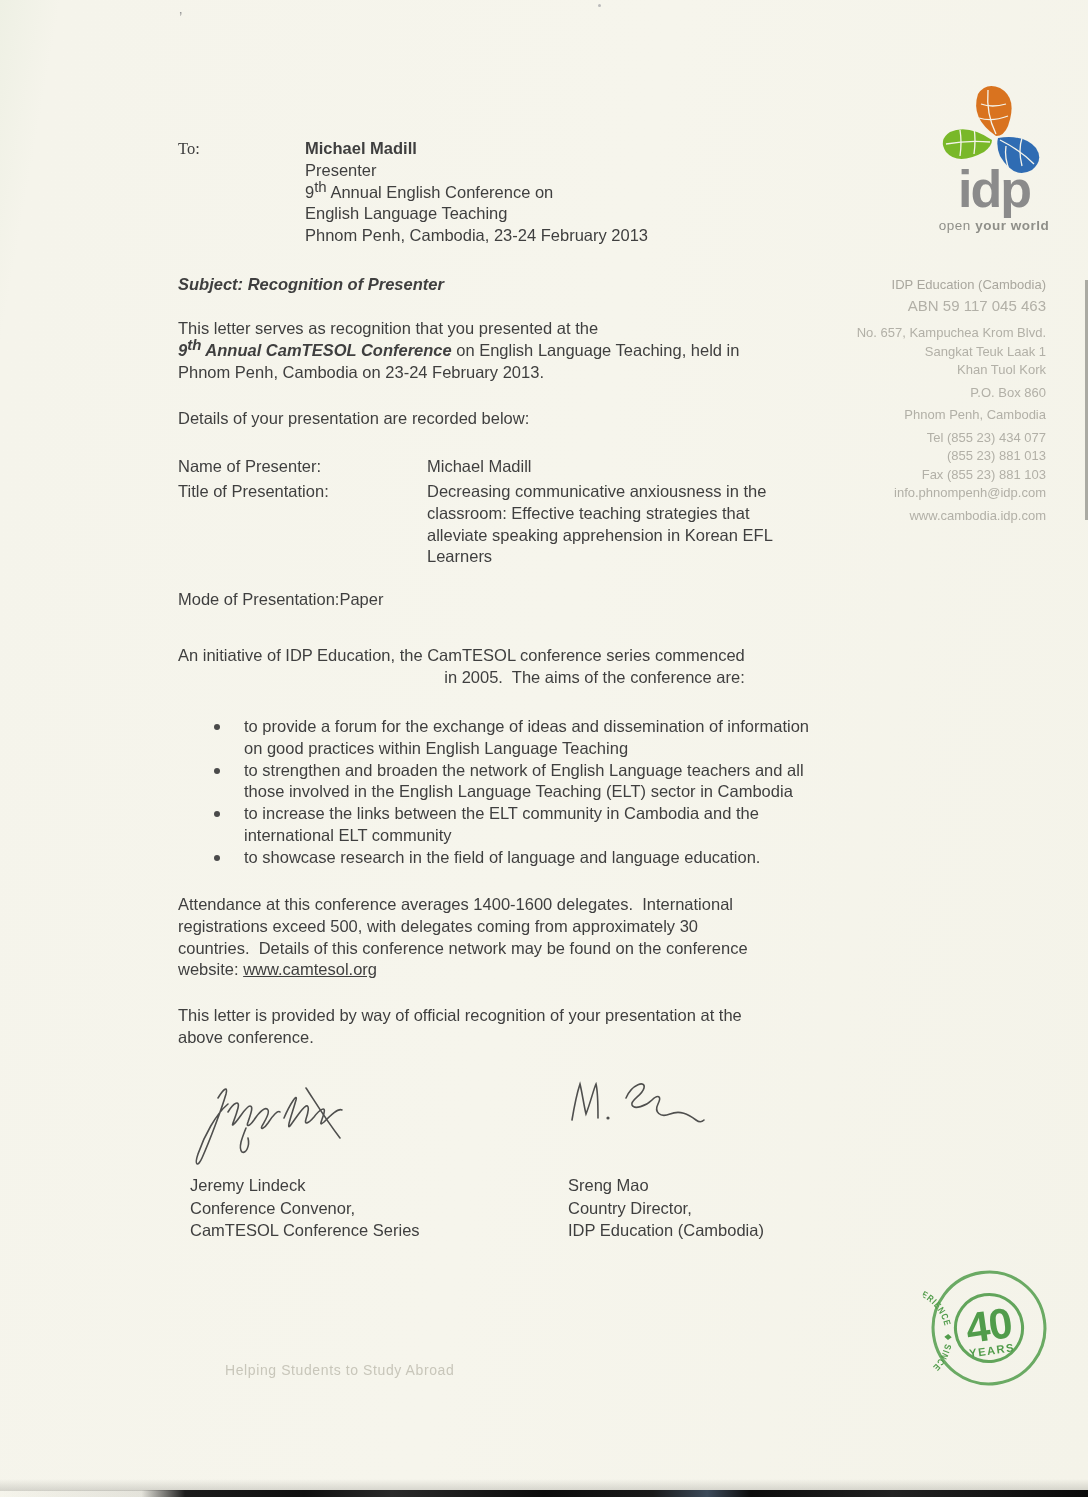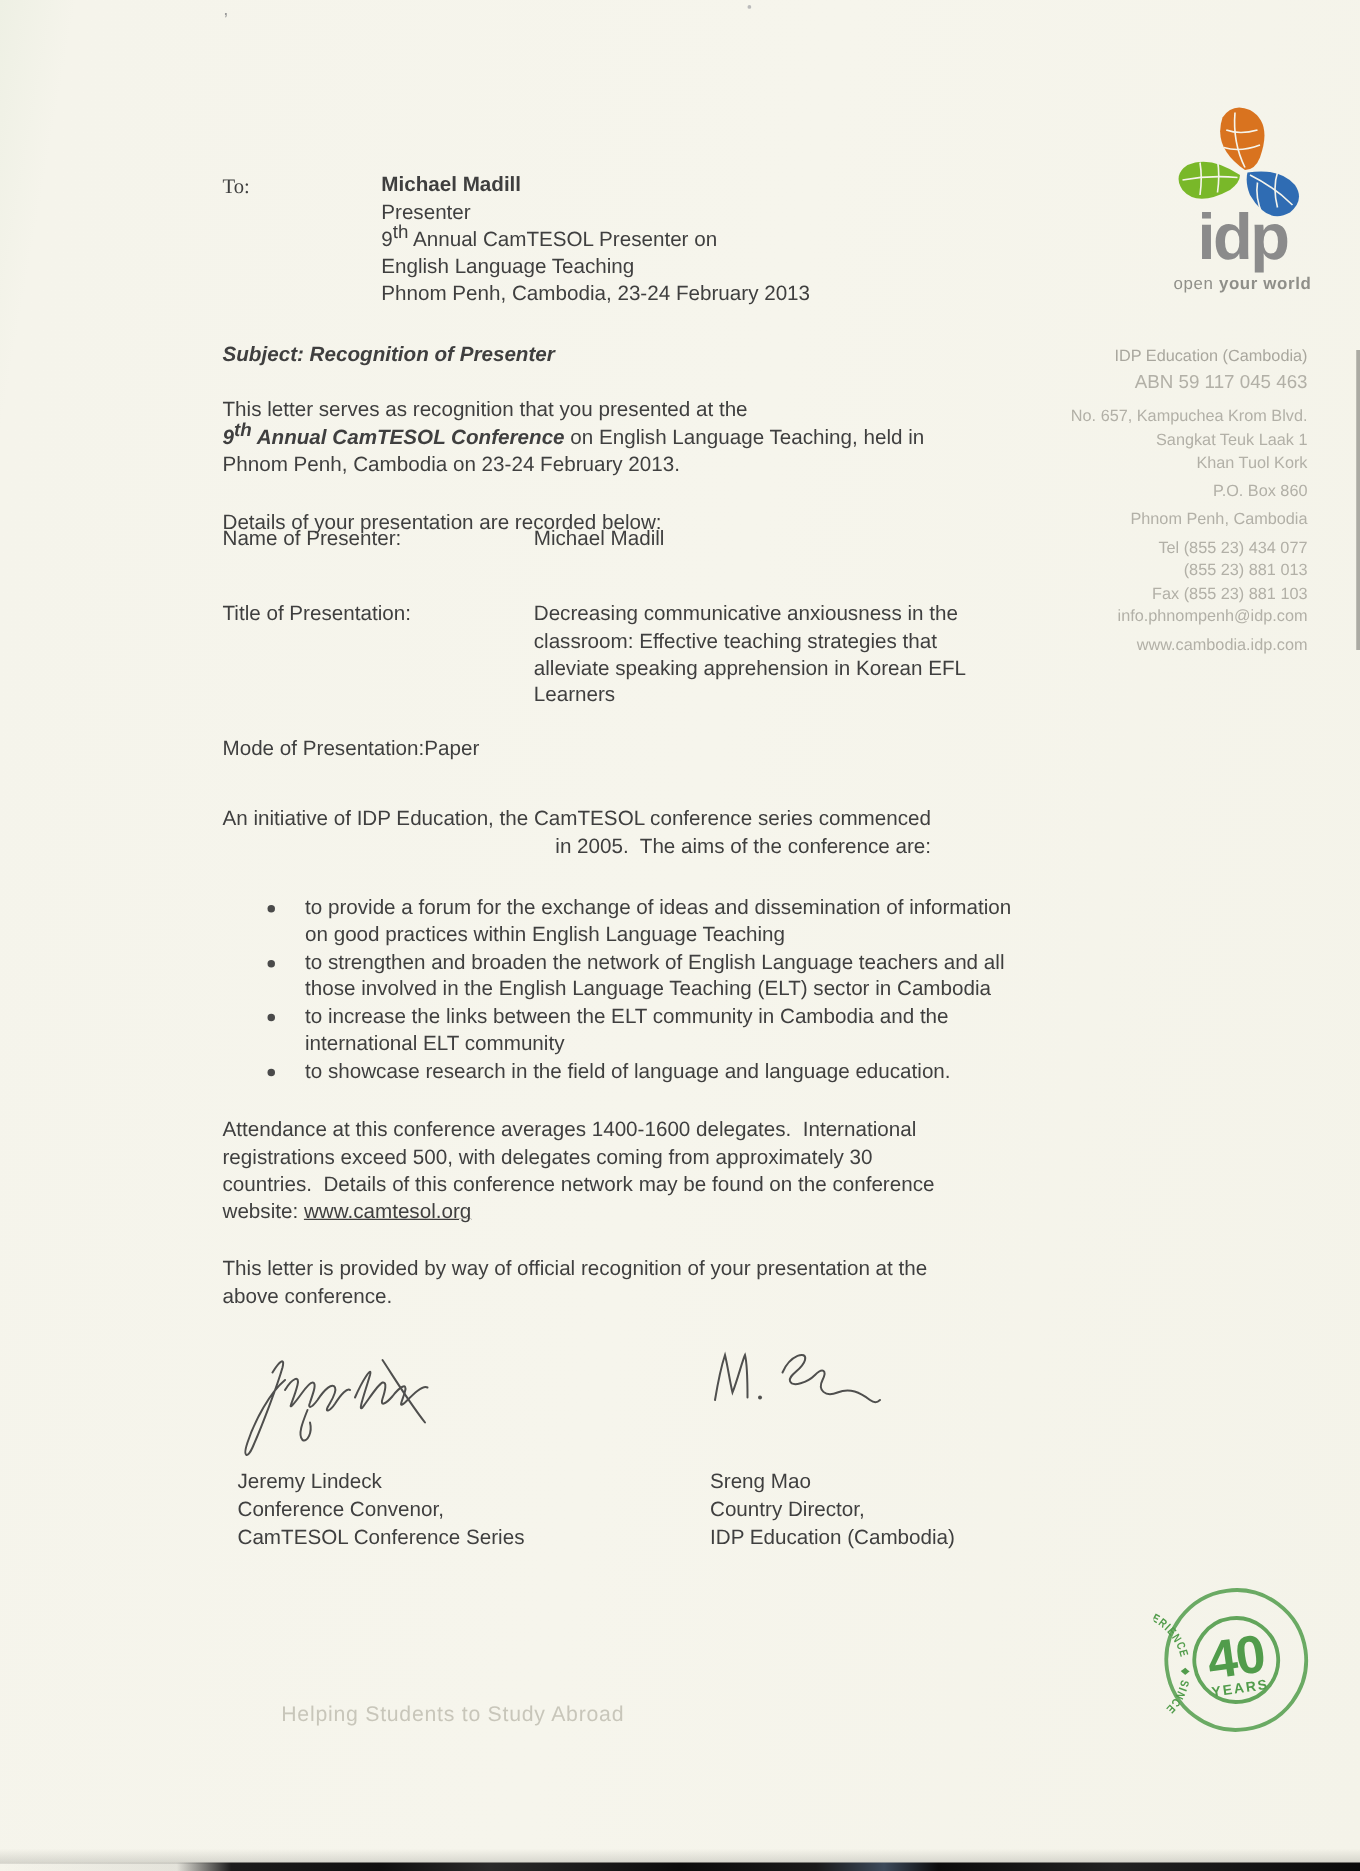--- a/index.html
+++ b/index.html
@@ -29,42 +29,42 @@
   .sidebar{left:778px;top:276px;width:268px;text-align:right;color:#b2b0a7;font-size:13px;line-height:18.5px;}
   .sidebar .s-org{color:#a9a79e;}
   .sidebar .s-abn{font-size:15px;margin-top:2px;}
   .sidebar .s-gap{margin-top:9px;}
   .sidebar .s-gap-sm{margin-top:4px;}
 
   
   .subject{left:178px;top:274px;}
   .p1{left:178px;top:318px;}
   .details-intro{left:178px;top:408px;}
-  .row-name{top:421px;}
+  .row-name{top:456px;}
   .row-title{top:481px;}
   .det-label{left:178px;}
   .det-value{left:427px;}
   .mode-line{left:178px;top:589px;}
   .p2{left:178px;top:645px;text-align:right;}
   .bullets{left:214px;top:716px;}
   .bullet-item{position:relative;padding-left:30px;}
   .bullet-dot{position:absolute;left:0;top:8px;width:6px;height:6px;border-radius:50%;background:#4a4a4a;}
   .p3{left:178px;top:894px;}
   .p4{left:178px;top:1005px;}
   .link{text-decoration:underline;}
 
   
   .sig-left-img{left:188px;top:1080px;}
   .sig-right-img{left:562px;top:1076px;}
   .sig-left-text{left:190px;top:1174px;line-height:22.5px;}
   .sig-right-text{left:568px;top:1174px;line-height:22.5px;}
 
   
   .badge{left:928px;top:1264px;transform:rotate(-8deg);opacity:.92;}
-  .footer{left:225px;top:1362px;font-size:17px;color:#c8c6ba;letter-spacing:.6px;}
+  .footer{left:225px;top:1362px;font-size:14px;color:#c8c6ba;letter-spacing:.6px;}
 
   
   .artifact-quote{left:179px;top:8px;color:#999;font-size:15px;}
   .artifact-speck{left:598px;top:4px;width:3px;height:3px;background:#bbb;border-radius:50%;}
   .artifact-edge{right:0;top:280px;width:3px;height:240px;background:#6d6d68;opacity:.55;}
   .scan-shade{left:0;right:0;bottom:6px;height:12px;background:linear-gradient(180deg,rgba(60,60,55,0) 0%,rgba(60,60,55,.18) 100%);}
   .scan-strip{left:0;right:0;bottom:0;height:7px;
     background:linear-gradient(90deg,rgba(20,20,20,0) 0%,rgba(20,20,20,.08) 13%,#1c1c1c 17%,#101010 28%,#2a2a2a 36%,#0c0c0c 50%,#1a1a1a 60%,#3c4a5a 65%,#0c0c0c 69%,#222222 82%,#0a0a0a 100%);}
 </style>
 </head>
@@ -73,21 +73,21 @@
 <div class="page">
 
   <div class="abs artifact-quote">’</div>
   <div class="abs artifact-speck"></div>
   <div class="abs artifact-edge"></div>
 
   <div class="abs to-label body-text">To:</div>
   <div class="abs recipient body-text">
     <div class="line b">Michael Madill</div>
     <div class="line">Presenter</div>
-    <div class="line"><span>9</span><sup>th</sup><span> Annual CamTESOL Presenter on</span></div>
+    <div class="line"><span>9</span><sup>th</sup><span> Annual English Conference on</span></div>
     <div class="line">English Language Teaching</div>
     <div class="line">Phnom Penh, Cambodia, 23-24 February 2013</div>
   </div>
 
   <div class="abs logo">
     <svg width="120" height="104" viewBox="0 0 120 104">
       <g stroke="#f5f4eb" stroke-width="1.3" fill="none">
 
         <path d="M62,54 Q36,36 44,12 Q52,0 66,6 Q84,16 74,44 Q70,54 62,54 Z" fill="#d9731f" stroke="none"></path>
         <path d="M62,52 Q52,32 54,8"></path>

